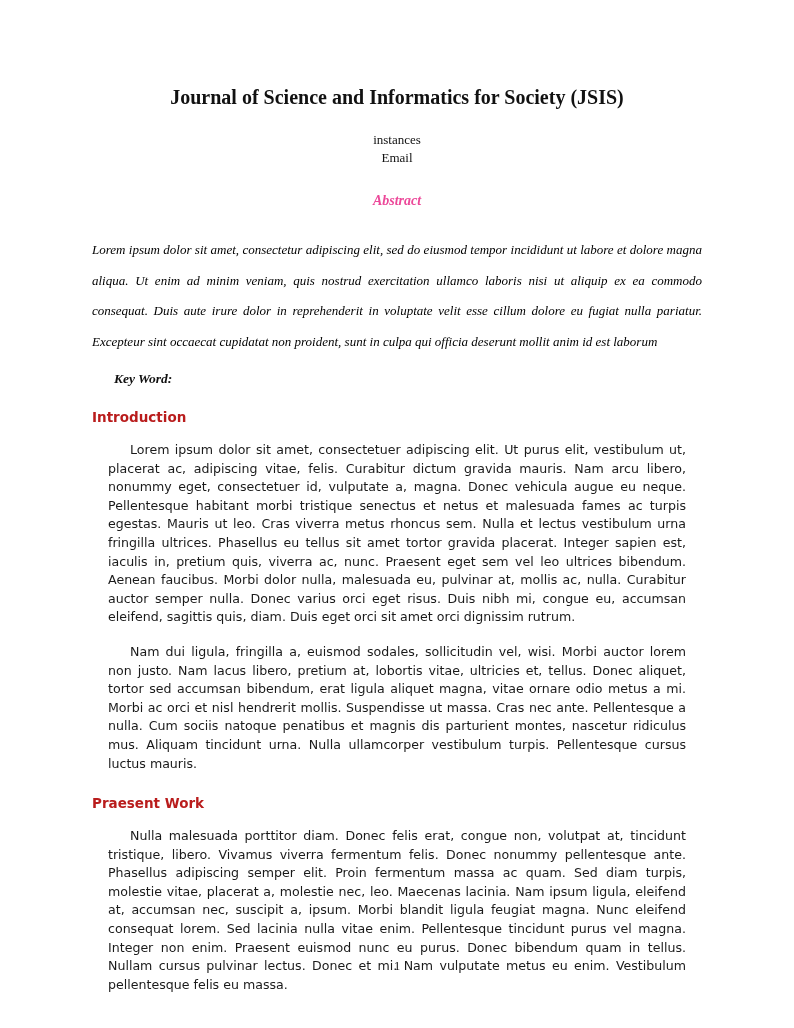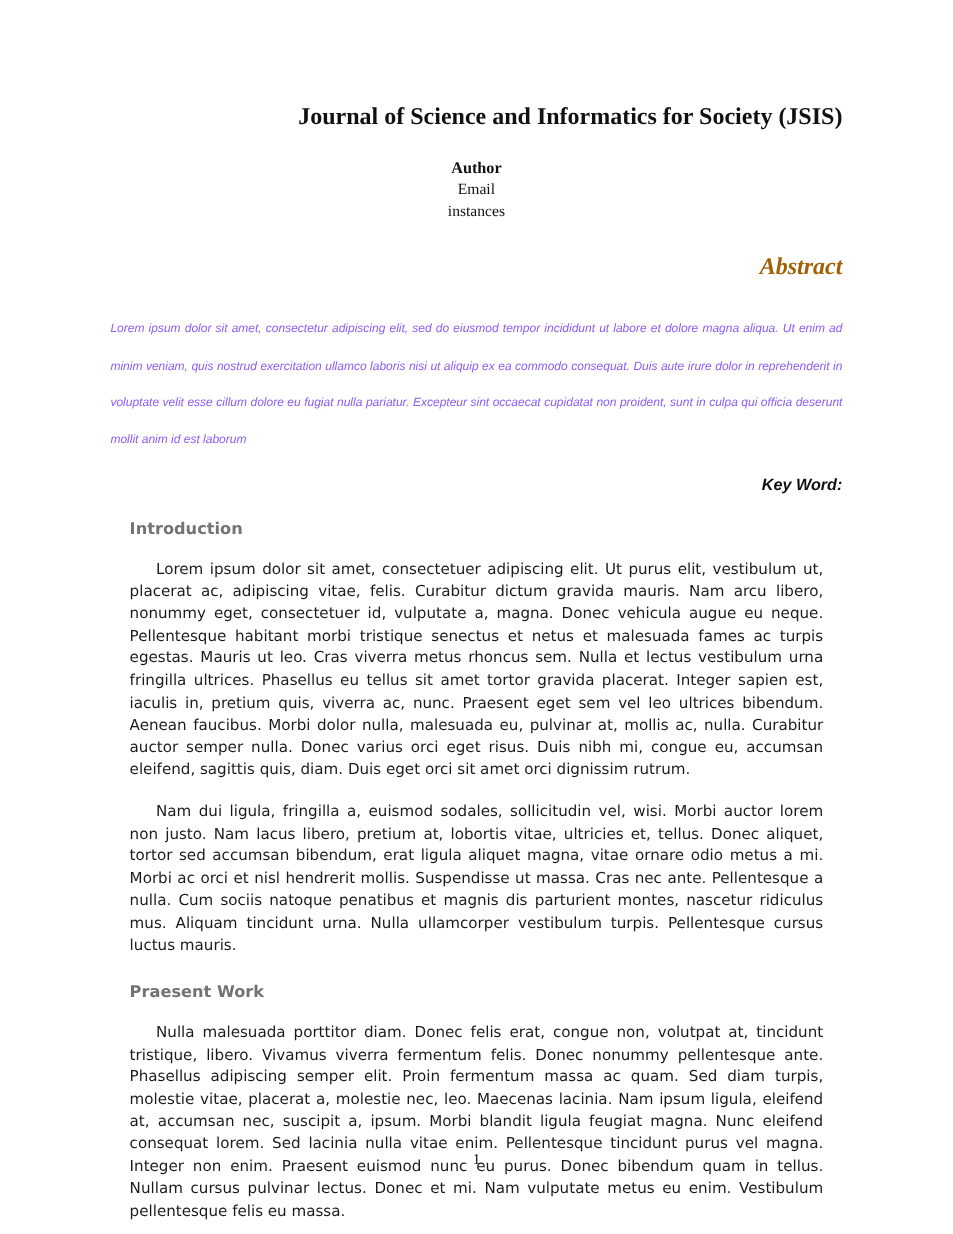--- a/index.html
+++ b/index.html
@@ -15,68 +15,67 @@
     background: #ffffff;
     box-sizing: border-box;
     padding: 86px 92px 40px 92px;
     color: #1a1a1a;
     overflow: hidden;
   }
   .paper-title {
     font-family: "Liberation Serif", serif;
     font-weight: bold;
     font-size: 20px;
-    text-align: right;
+    text-align: center;
     margin: 0 0 22px 0;
     color: #111;
   }
   .author-block {
     text-align: center;
     font-family: "Liberation Serif", serif;
     font-size: 13px;
     line-height: 18px;
     color: #111;
   }
   .author-name {
     font-weight: bold;
     font-size: 13.5px;
   }
   .abstract-heading {
-    text-align: right;
+    text-align: center;
     font-family: "Liberation Serif", serif;
     font-weight: bold;
     font-style: italic;
-    font-size: 20px;
+    font-size: 14px;
     margin-top: 26px;
-    color: #a16207;
+    color: #ec4899;
   }
   .abstract-text {
-    font-family: Liberation Sans, sans-serif;
+    font-family: Liberation Serif, serif;
     font-style: italic;
-    font-size: 10px;
+    font-size: 13px;
     line-height: 30.5px;
     text-align: justify;
     margin: 26px 0 0 0;
-    color: #8b5cf6;
+    color: #000000;
   }
   .keyword-label {
-    font-family: Liberation Sans, sans-serif;
+    font-family: Liberation Serif, serif;
     font-weight: bold;
     font-style: italic;
     font-size: 13.5px;
     margin: 14px 0 0 22px;
     color: #111;
-    text-align: right;
   }
   .section-heading {
     font-family: "DejaVu Sans", sans-serif;
     font-weight: bold;
     font-size: 13.5px;
-    margin: 22px 0 4px 16px;
-    color: #737373;
+    margin: 22px 0 4px 0;
+    color: #b91c1c;
   }
   .section:first-of-type .section-heading {
     margin-top: 26px;
   }
   .body-par {
     font-family: "DejaVu Sans", sans-serif;
     font-size: 12.6px;
     line-height: 18.6px;
     text-align: justify;
     text-indent: 22px;
@@ -97,23 +96,22 @@
   }
 </style>
 </head>
 <body>
 
 <div class="paper">
 
   <h1 class="paper-title">Journal of Science and Informatics for Society (JSIS)</h1>
 
   <div class="author-block">
-    <div class="author-name">Author</div>
+    <div>instances</div>
     <div>Email</div>
-    <div>instances</div>
   </div>
 
   <div class="abstract-heading">Abstract</div>
 
   <p class="abstract-text">Lorem ipsum dolor sit amet, consectetur adipiscing elit, sed do eiusmod tempor incididunt ut labore et dolore magna aliqua. Ut enim ad minim veniam, quis nostrud exercitation ullamco laboris nisi ut aliquip ex ea commodo consequat. Duis aute irure dolor in reprehenderit in voluptate velit esse cillum dolore eu fugiat nulla pariatur. Excepteur sint occaecat cupidatat non proident, sunt in culpa qui officia deserunt mollit anim id est laborum</p>
 
   <div class="keyword-label">Key Word:</div>
 
   <div class="section">
     <h2 class="section-heading">Introduction</h2>

